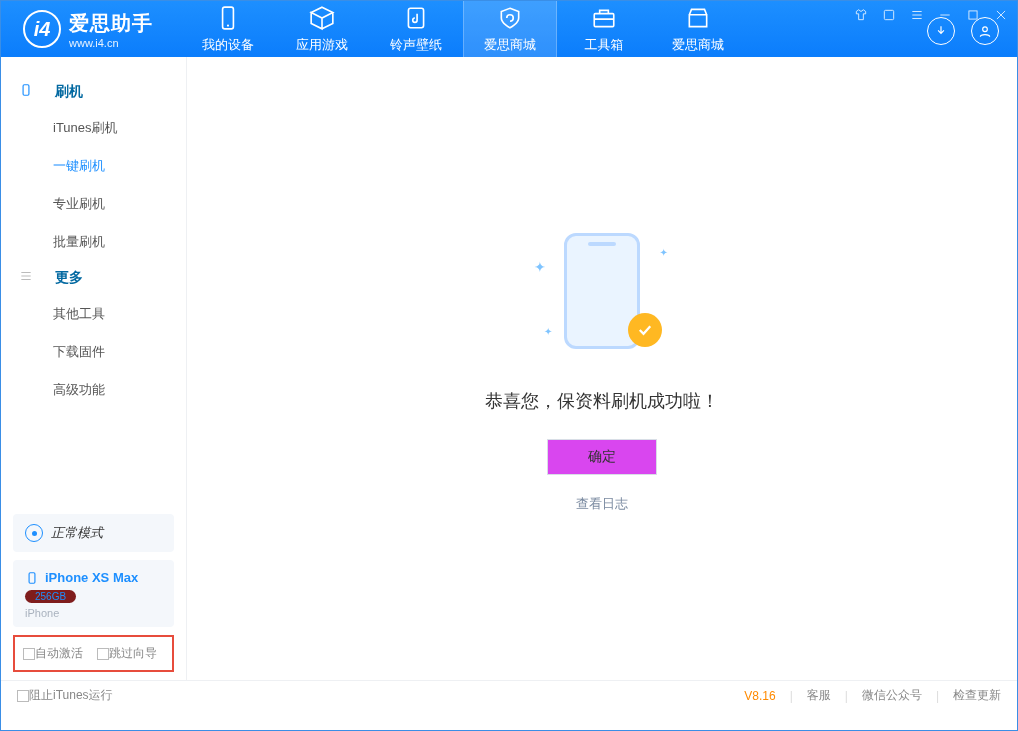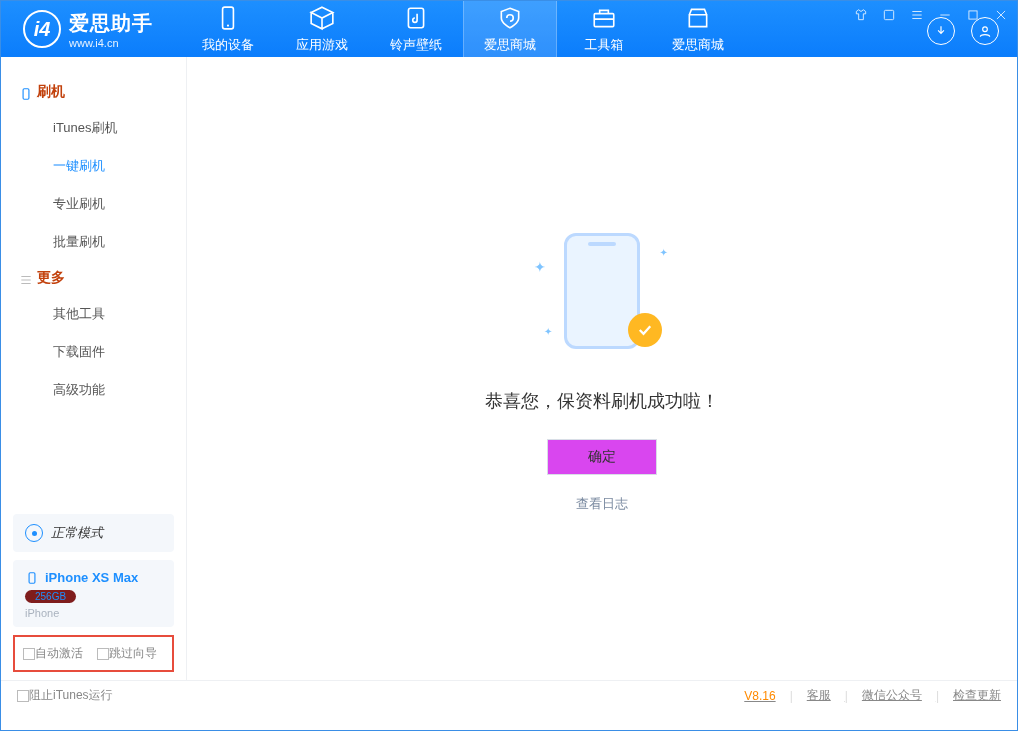--- a/index.html
+++ b/index.html
@@ -25,21 +25,21 @@
 .win-controls span { cursor: pointer; opacity: 0.9; display: inline-flex; width: 16px; height: 16px; align-items: center; justify-content: center; }
 .win-controls svg { width: 14px; height: 14px; stroke: #fff; fill: none; stroke-width: 1.5; }
 
 .header-right-icons { position: absolute; right: 18px; bottom: 12px; display: flex; gap: 16px; }
 .header-right-icons .circ { width: 28px; height: 28px; border: 1.8px solid #fff; border-radius: 50%; display: flex; align-items: center; justify-content: center; cursor: pointer; }
 .header-right-icons svg { width: 14px; height: 14px; fill: #fff; stroke: #fff; }
 
 
 .body { display: flex; height: calc(100% - 76px - 30px); }
 .sidebar { width: 186px; border-right: 1px solid #eef0f3; padding-top: 18px; display: flex; flex-direction: column; }
-.side-group-title { display: flex; align-items: flex-end; gap: 4px; padding: 8px 18px; color: #c2410c; font-size: 14px; font-weight: 600; }
+.side-group-title { display: flex; align-items: flex-start; gap: 22px; padding: 8px 18px; color: #0369a1; font-size: 14px; font-weight: 600; }
 .side-group-title svg { width: 14px; height: 14px; }
 .side-item { padding: 10px 18px 10px 52px; font-size: 13px; color: #555; cursor: pointer; }
 .side-item.active { color: #1d8fff; }
 
 .side-bottom { margin-top: auto; }
 .mode-card, .device-card { margin: 8px 12px; background: #f4f7fb; border-radius: 4px; padding: 10px 12px; font-size: 13px; color: #333; }
 .mode-card { display: flex; align-items: center; gap: 8px; font-style: italic; }
 .mode-icon { width: 18px; height: 18px; border-radius: 50%; border: 1.5px solid #1d8fff; display: flex; align-items: center; justify-content: center; }
 .mode-icon::before { content: ""; width: 5px; height: 5px; background: #1d8fff; border-radius: 50%; }
 .device-card { padding: 10px 12px 8px; }
@@ -62,21 +62,21 @@
 .sparkle { position: absolute; color: #7fc4ff; font-size: 14px; }
 .sp1 { left: 2px; top: 34px; } .sp2 { right: 4px; top: 22px; font-size: 10px; } .sp3 { left: 12px; bottom: 28px; font-size: 10px; }
 
 .success-msg { font-size: 18px; color: #333; margin-bottom: 26px; }
 .ok-btn { border: 1px solid #d8dee6; background: #d946ef; padding: 8px 40px; font-size: 14px; color: #333; cursor: pointer; margin-bottom: 20px; }
 .view-log { font-size: 13px; color: #7a8aa0; cursor: pointer; text-decoration: none; }
 
 
 .footer { height: 30px; border-top: 1px solid #eef0f3; display: flex; align-items: center; padding: 0 16px; font-size: 12px; color: #888; }
 .footer .cb { color: #888; }
-.footer-right { margin-left: auto; display: flex; align-items: center; gap: 14px; text-decoration: underline; }
+.footer-right { margin-left: auto; display: flex; align-items: center; gap: 14px; }
 .footer-right .sep { color: #ddd; }
 .version { color: #ff8a00; }
 .footer-link { cursor: pointer; }
 </style>
 </head>
 <body>
 
 <div class="header">
   <div class="logo-section">
     <div class="logo-circle">i4</div>

